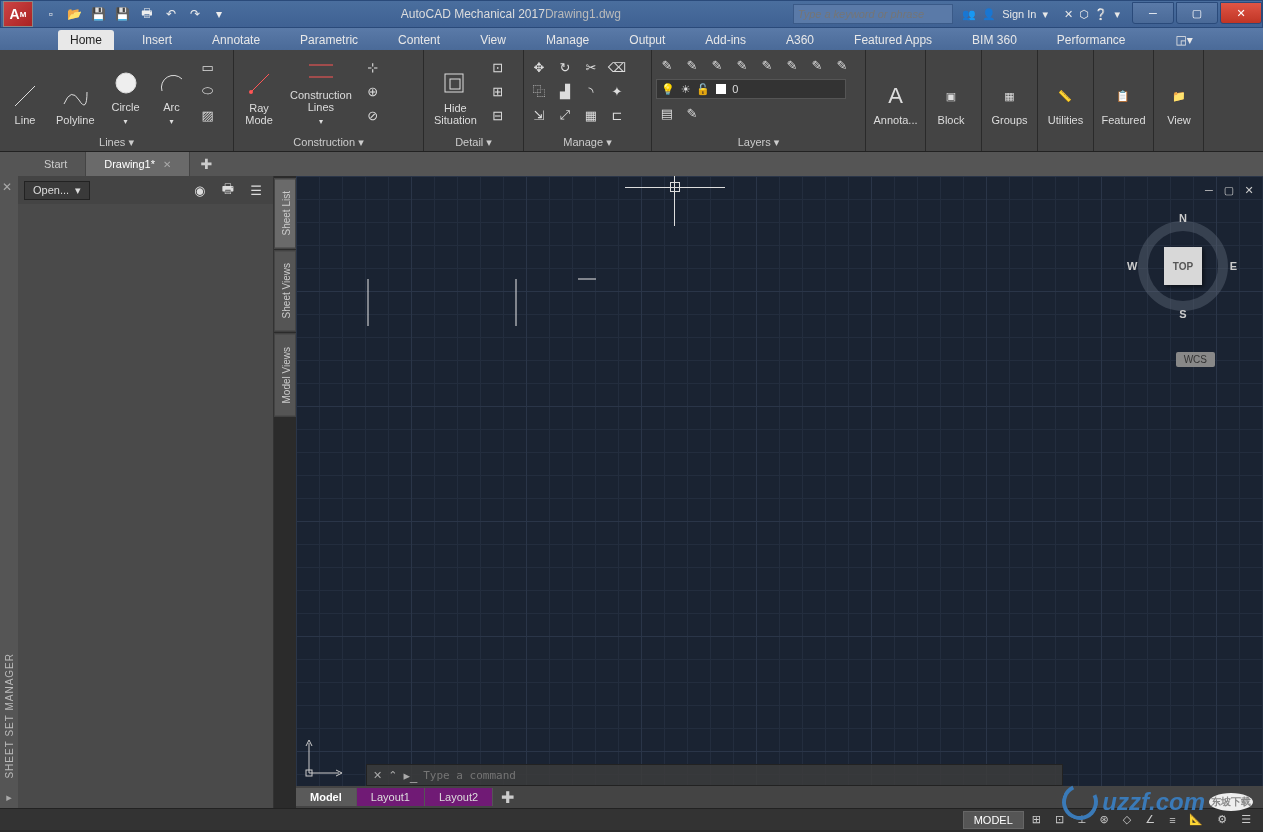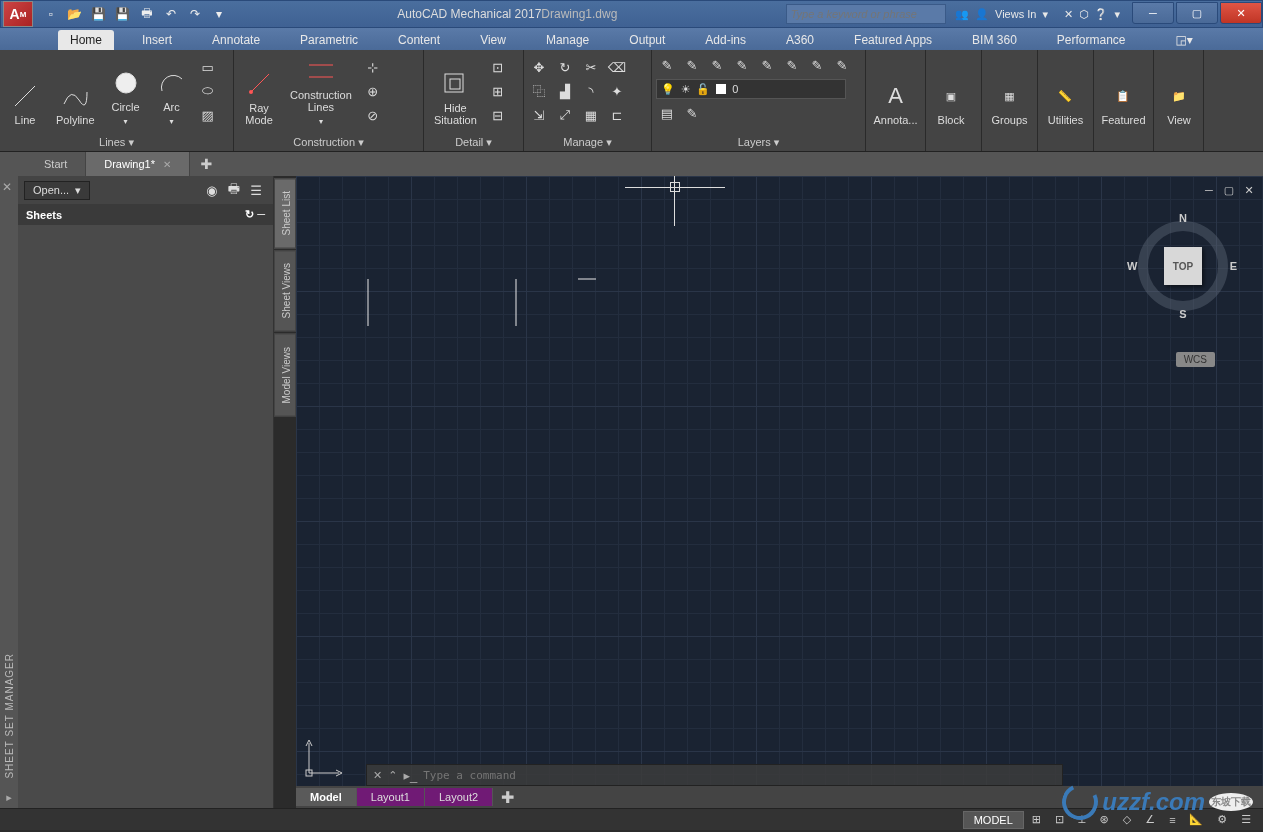--- a/index.html
+++ b/index.html
@@ -42,21 +42,21 @@
 .doc-tab-close { margin-left: 8px; color: #aaa; font-size: 10px; }
 .doc-tab-add { padding: 4px 10px; color: #ccc; cursor: pointer; font-size: 14px; }
 
 
 .main-area { position: relative; height: 632px; display: flex; }
 .left-sidebar { width: 18px; background: #555; display: flex; flex-direction: column; justify-content: flex-end; align-items: center; }
 .sidebar-label { writing-mode: vertical-lr; transform: rotate(180deg); color: #bbb; font-size: 10px; letter-spacing: 1px; padding: 8px 0; }
 
 
 .sheet-panel { width: 256px; background: #505050; border-right: 1px solid #333; display: flex; flex-direction: column; }
-.sheet-hdr { height: 28px; background: #444; display: flex; align-items: center; padding: 0 6px; }
+.sheet-hdr { height: 28px; background: #444; display: flex; align-items: center; padding: 0 6px; gap: 6px; }
 .sheet-open { background: #3a3a3a; border: 1px solid #222; color: #ddd; font-size: 11px; padding: 2px 8px; display: flex; align-items: center; gap: 6px; }
 .sheet-section-hdr { background: #3a3a3a; color: #fff; font-size: 11px; font-weight: bold; padding: 4px 8px; display: flex; align-items: center; justify-content: space-between; }
 .sheet-body { flex: 1; background: #4a4a4a; }
 
 
 .side-tabs { width: 22px; display: flex; flex-direction: column; }
 .side-tab { writing-mode: vertical-lr; transform: rotate(180deg); background: #555; color: #ccc; font-size: 10px; padding: 12px 3px; border: 1px solid #444; cursor: pointer; margin-top: 2px; }
 .side-tab.active { background: #6a6a6a; }
 
 
@@ -121,21 +121,21 @@
     <div class="qat-btn">▾</div>
   </div>
   <div class="title-text">
     <span class="title-app">AutoCAD Mechanical 2017</span>
     <span class="title-doc">Drawing1.dwg</span>
   </div>
   <input class="search-box" placeholder="Type a keyword or phrase" style="">
   <div class="signin-area">
     <span>👥</span>
     <span>👤</span>
-    <span>Views In</span>
+    <span>Sign In</span>
     <span>▾</span>
     <span style="margin-left:10px">✕</span>
     <span>⬡</span>
     <span style="color:#6ab">❔</span>
     <span>▾</span>
   </div>
   <div class="win-controls">
     <div class="win-btn">─</div>
     <div class="win-btn">▢</div>
     <div class="win-btn close">✕</div>
@@ -387,24 +387,20 @@
     <div class="sheet-hdr">
       <div class="sheet-open">
           <span>Open...</span>
           <span>▾</span>
         </div>
       <div style="flex:1"></div>
       <div class="small-btn">◉</div>
       <div class="small-btn">🖶</div>
       <div class="small-btn">☰</div>
     </div>
-    <div class="sheet-section-hdr">
-      <span>Sheets</span>
-      <span><span>↻</span> <span>─</span></span>
-    </div>
     <div class="sheet-body"></div>
   </div>
 
   <div class="side-tabs">
     <div class="side-tab active">Sheet List</div>
     <div class="side-tab">Sheet Views</div>
     <div class="side-tab">Model Views</div>
   </div>
 
   <div class="canvas-wrap">

